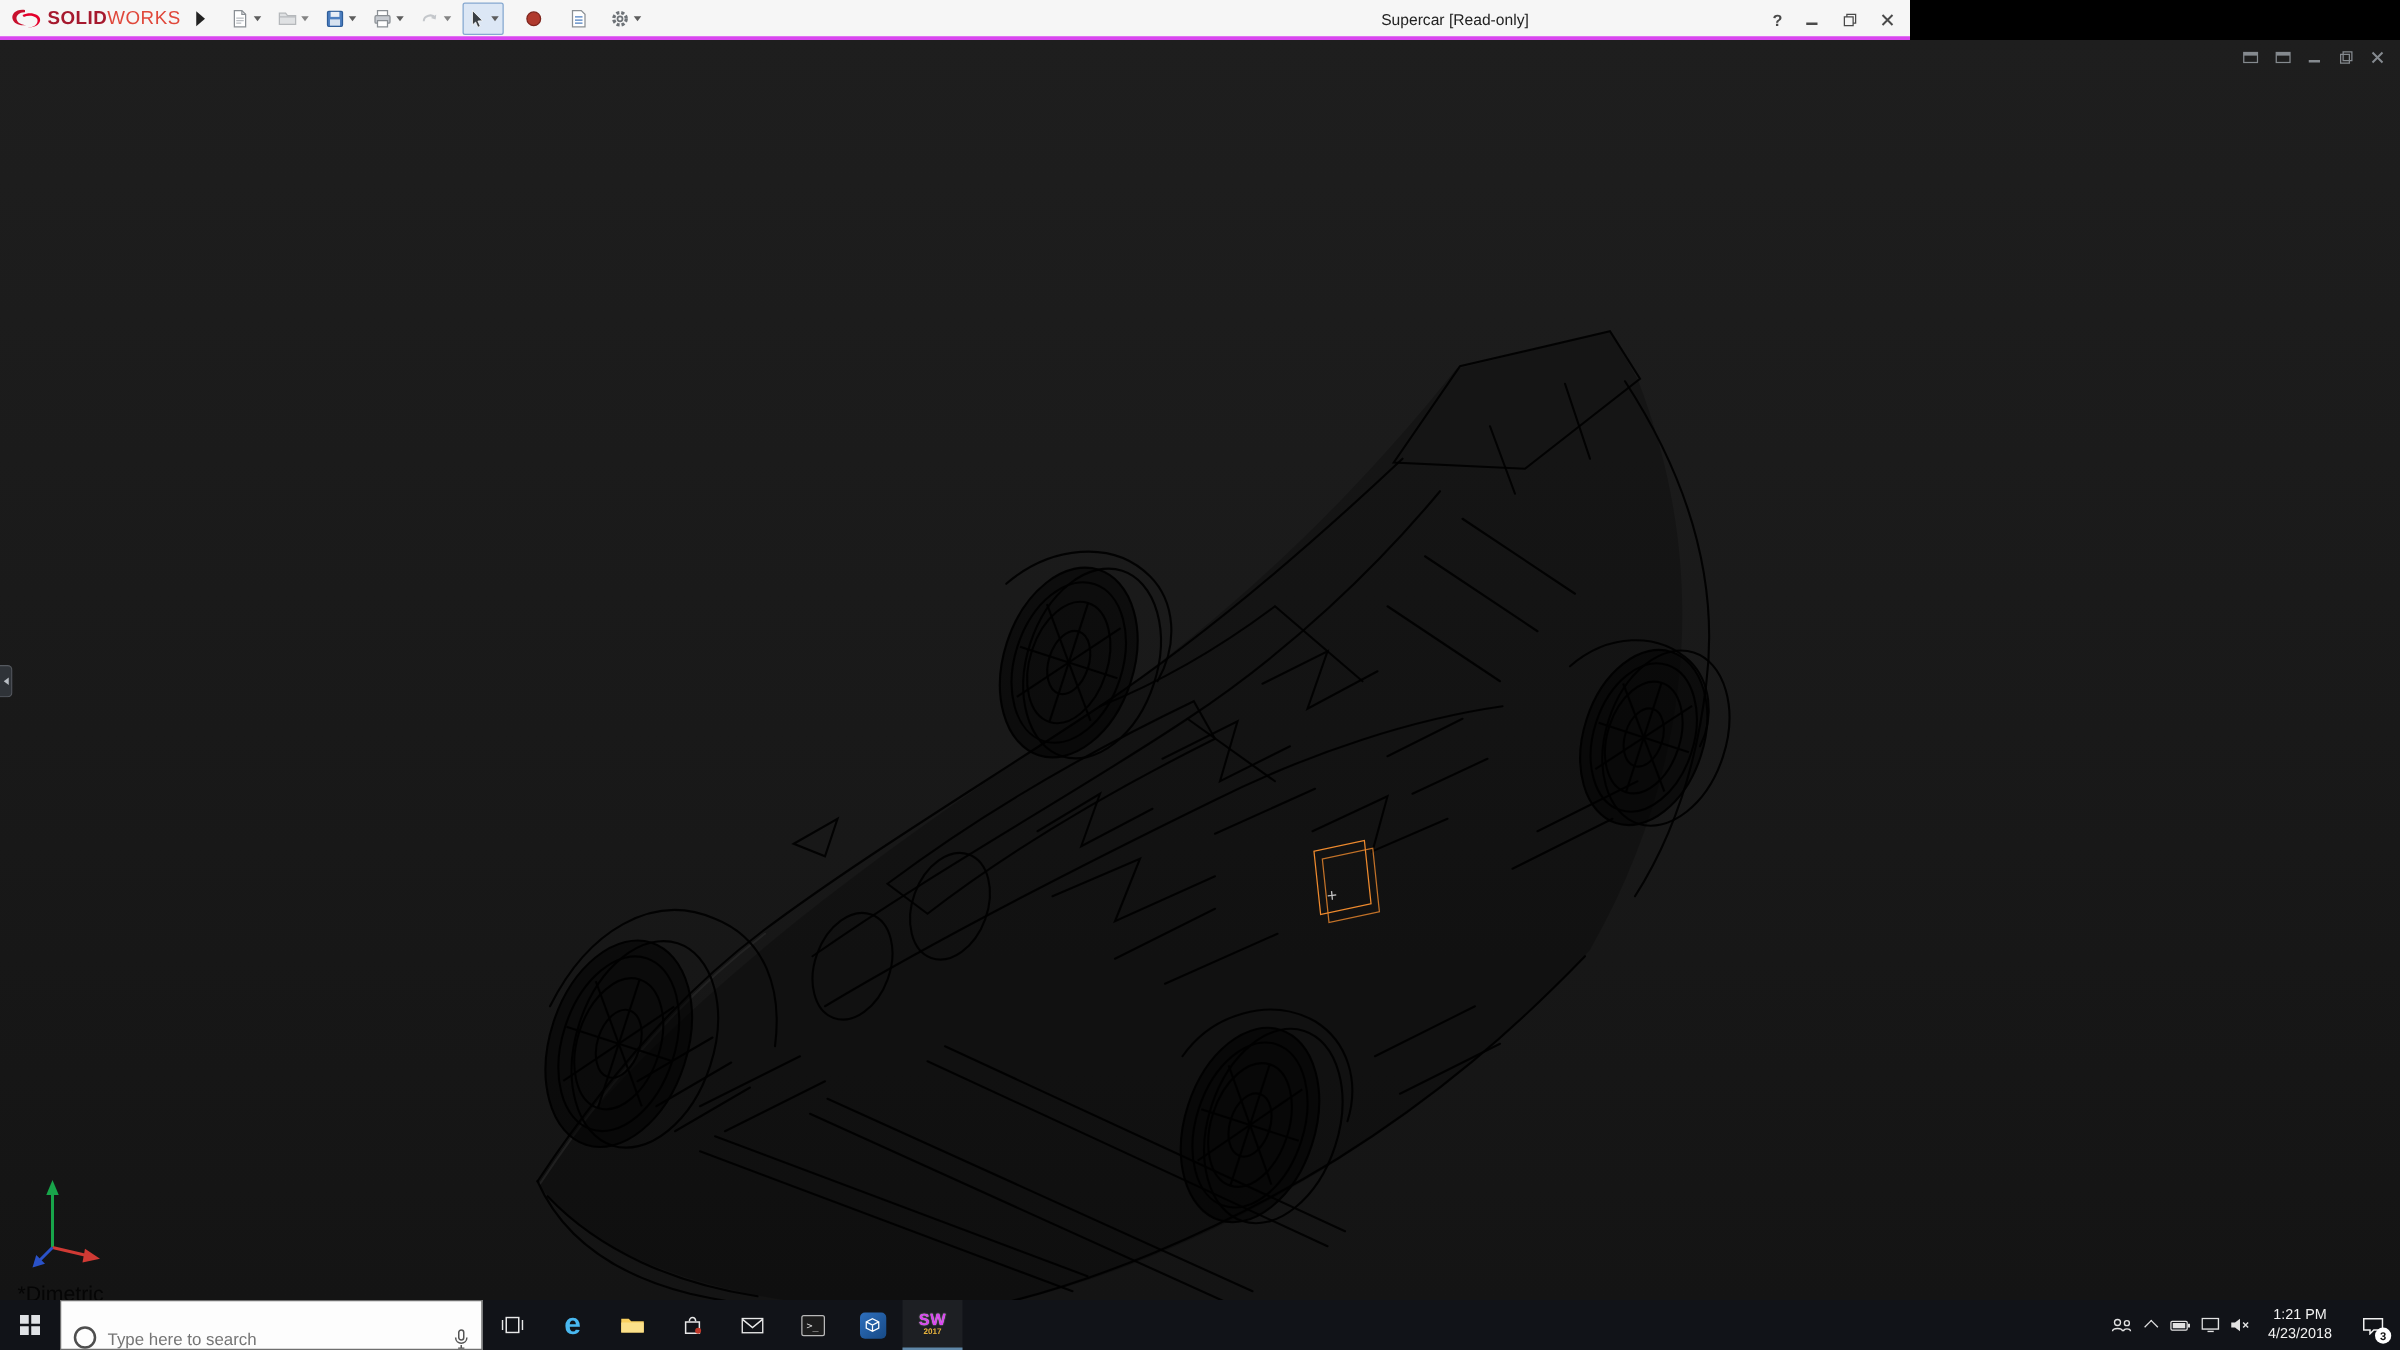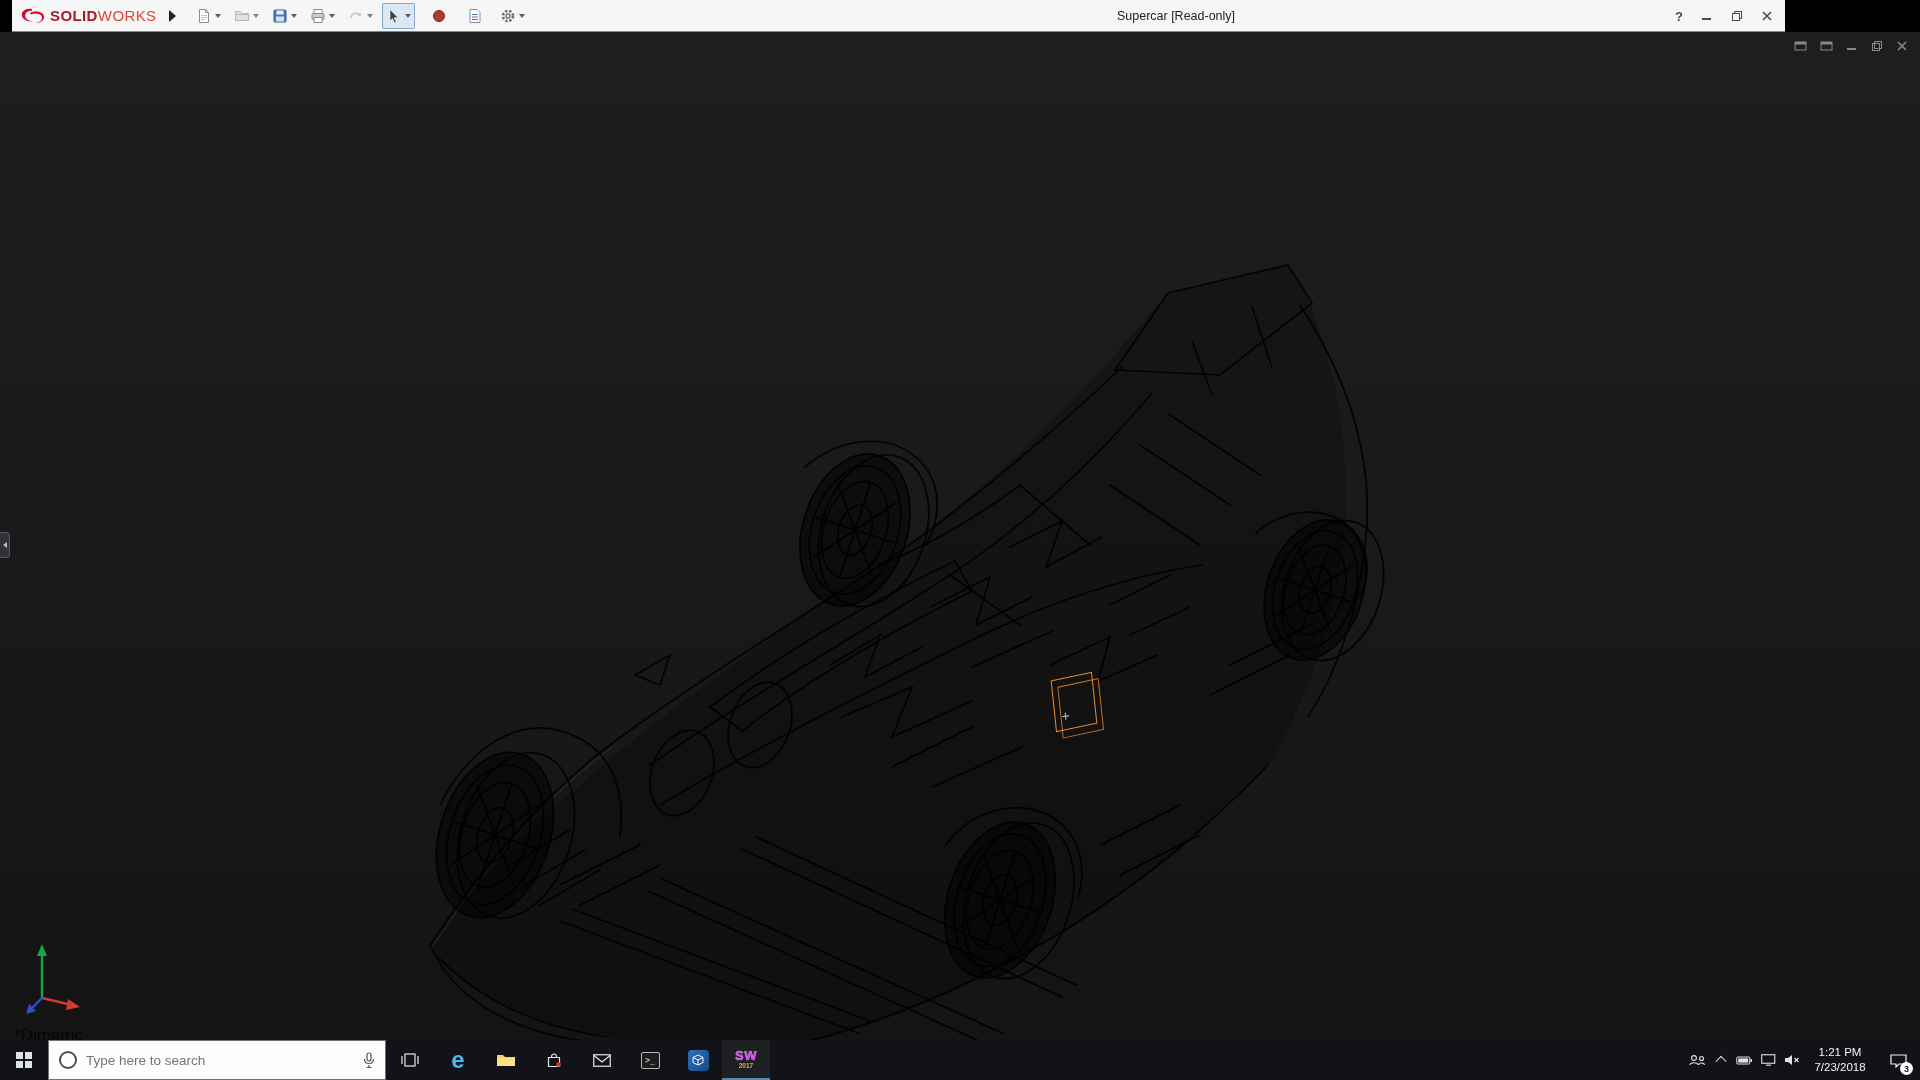--- a/index.html
+++ b/index.html
@@ -1,21 +1,21 @@
 <!DOCTYPE html>
 <html><head>
 <meta charset="utf-8">
 <style>
   * { margin:0; padding:0; box-sizing:border-box; }
   html,body { width:1920px; height:1080px; overflow:hidden; background:#000;
               font-family:"Liberation Sans", sans-serif; }
 
   
-  #menubar { position:absolute; top:0; left:12px; width:1773px; height:32px;
-             background:#f6f6f6; border-bottom:1px solid #d946ef;
+  #menubar { position:absolute; top:0; left:0; width:1528px; height:32px;
+             background:#f6f6f6; border-bottom:3px solid #d946ef;
              display:flex; align-items:center; z-index:30; }
   .logo { display:flex; align-items:center; gap:4px; padding-left:8px; }
   .brand { font-size:15px; letter-spacing:.4px; }
   .brand .solid { font-weight:bold; color:#a6192e; }
   .brand .works { color:#e0473a; }
   .flyout { width:0; height:0; border-top:6px solid transparent; border-bottom:6px solid transparent;
             border-left:7px solid #222; margin-left:12px; }
   .toolbar { display:flex; align-items:center; gap:5px; margin-left:16px; }
   .tbtn { height:26px; display:flex; align-items:center; padding:0 3px; border:1px solid transparent; border-radius:2px; }
   .tbtn.active { background:#dce7f5; border-color:#84a7cf; }
@@ -52,21 +52,21 @@
   .edge-tab i { width:0; height:0; border-top:3.5px solid transparent; border-bottom:3.5px solid transparent;
                 border-right:4.5px solid #b9bec4; }
 
   
   #taskbar { position:absolute; bottom:0; left:0; width:1920px; height:40px; background:#111318;
              display:flex; align-items:stretch; z-index:40; }
   .tb-btn { width:48px; display:flex; align-items:center; justify-content:center; position:relative; }
   .tb-btn.running { border-bottom:2px solid #5f87a8; background:rgba(255,255,255,.05); }
   .win-logo { display:grid; grid-template-columns:7px 7px; grid-gap:1.5px; }
   .win-logo span { width:7px; height:7px; background:#dfe2e5; }
-  .search { width:338px; background:#fdfdfd; border:1px solid #6f6f6f; display:flex; align-items:center;
+  .search { width:338px; background:#fdfdfd; border:1px solid #6f6f6f; display:flex; align-items:flex-end;
             gap:9px; padding:0 10px; }
   .cortana-ring { width:18px; height:18px; border:2px solid #4e4e4e; border-radius:50%; flex:none; }
   .search input { flex:1; border:none; outline:none; background:transparent; font-size:13.5px; color:#444;
                   font-family:"Liberation Sans", sans-serif; }
   .edge-e { font-size:24px; font-weight:bold; color:#49b8f0; }
   .cmd-box { width:19px; height:17px; background:#1d1d1d; border:1px solid #b9b9b9; border-radius:2px;
              color:#e8e8e8; font-family:"DejaVu Sans Mono", monospace; font-size:8px;
              display:flex; align-items:center; justify-content:center; }
   .cube-app { width:21px; height:21px; border-radius:4px; background:linear-gradient(135deg,#2e6fbd,#174a86);
               display:flex; align-items:center; justify-content:center; }
@@ -400,21 +400,21 @@
         </svg>
     </div>
     <div class="tray-item w24">
       <svg width="16" height="12">
           <path d="M1,4 h3 l4,-3 v10 l-4,-3 h-3 z" fill="#e2e2e2"></path>
           <path d="M10.5,4 l4,4 M14.5,4 l-4,4" stroke="#e2e2e2" stroke-width="1.2"></path>
         </svg>
     </div>
     <div class="clock">
       <span>1:21 PM</span>
-      <span>7/23/2018</span>
+      <span>4/23/2018</span>
     </div>
     <div class="tray-item action">
       <svg width="17" height="15">
           <path d="M1,2 h15 v9 h-7 l-3,3 v-3 h-5 z" fill="none" stroke="#f0f0f0" stroke-width="1.2"></path>
         </svg>
       <span class="badge">3</span>
     </div>
   </div>
 </div>
 

